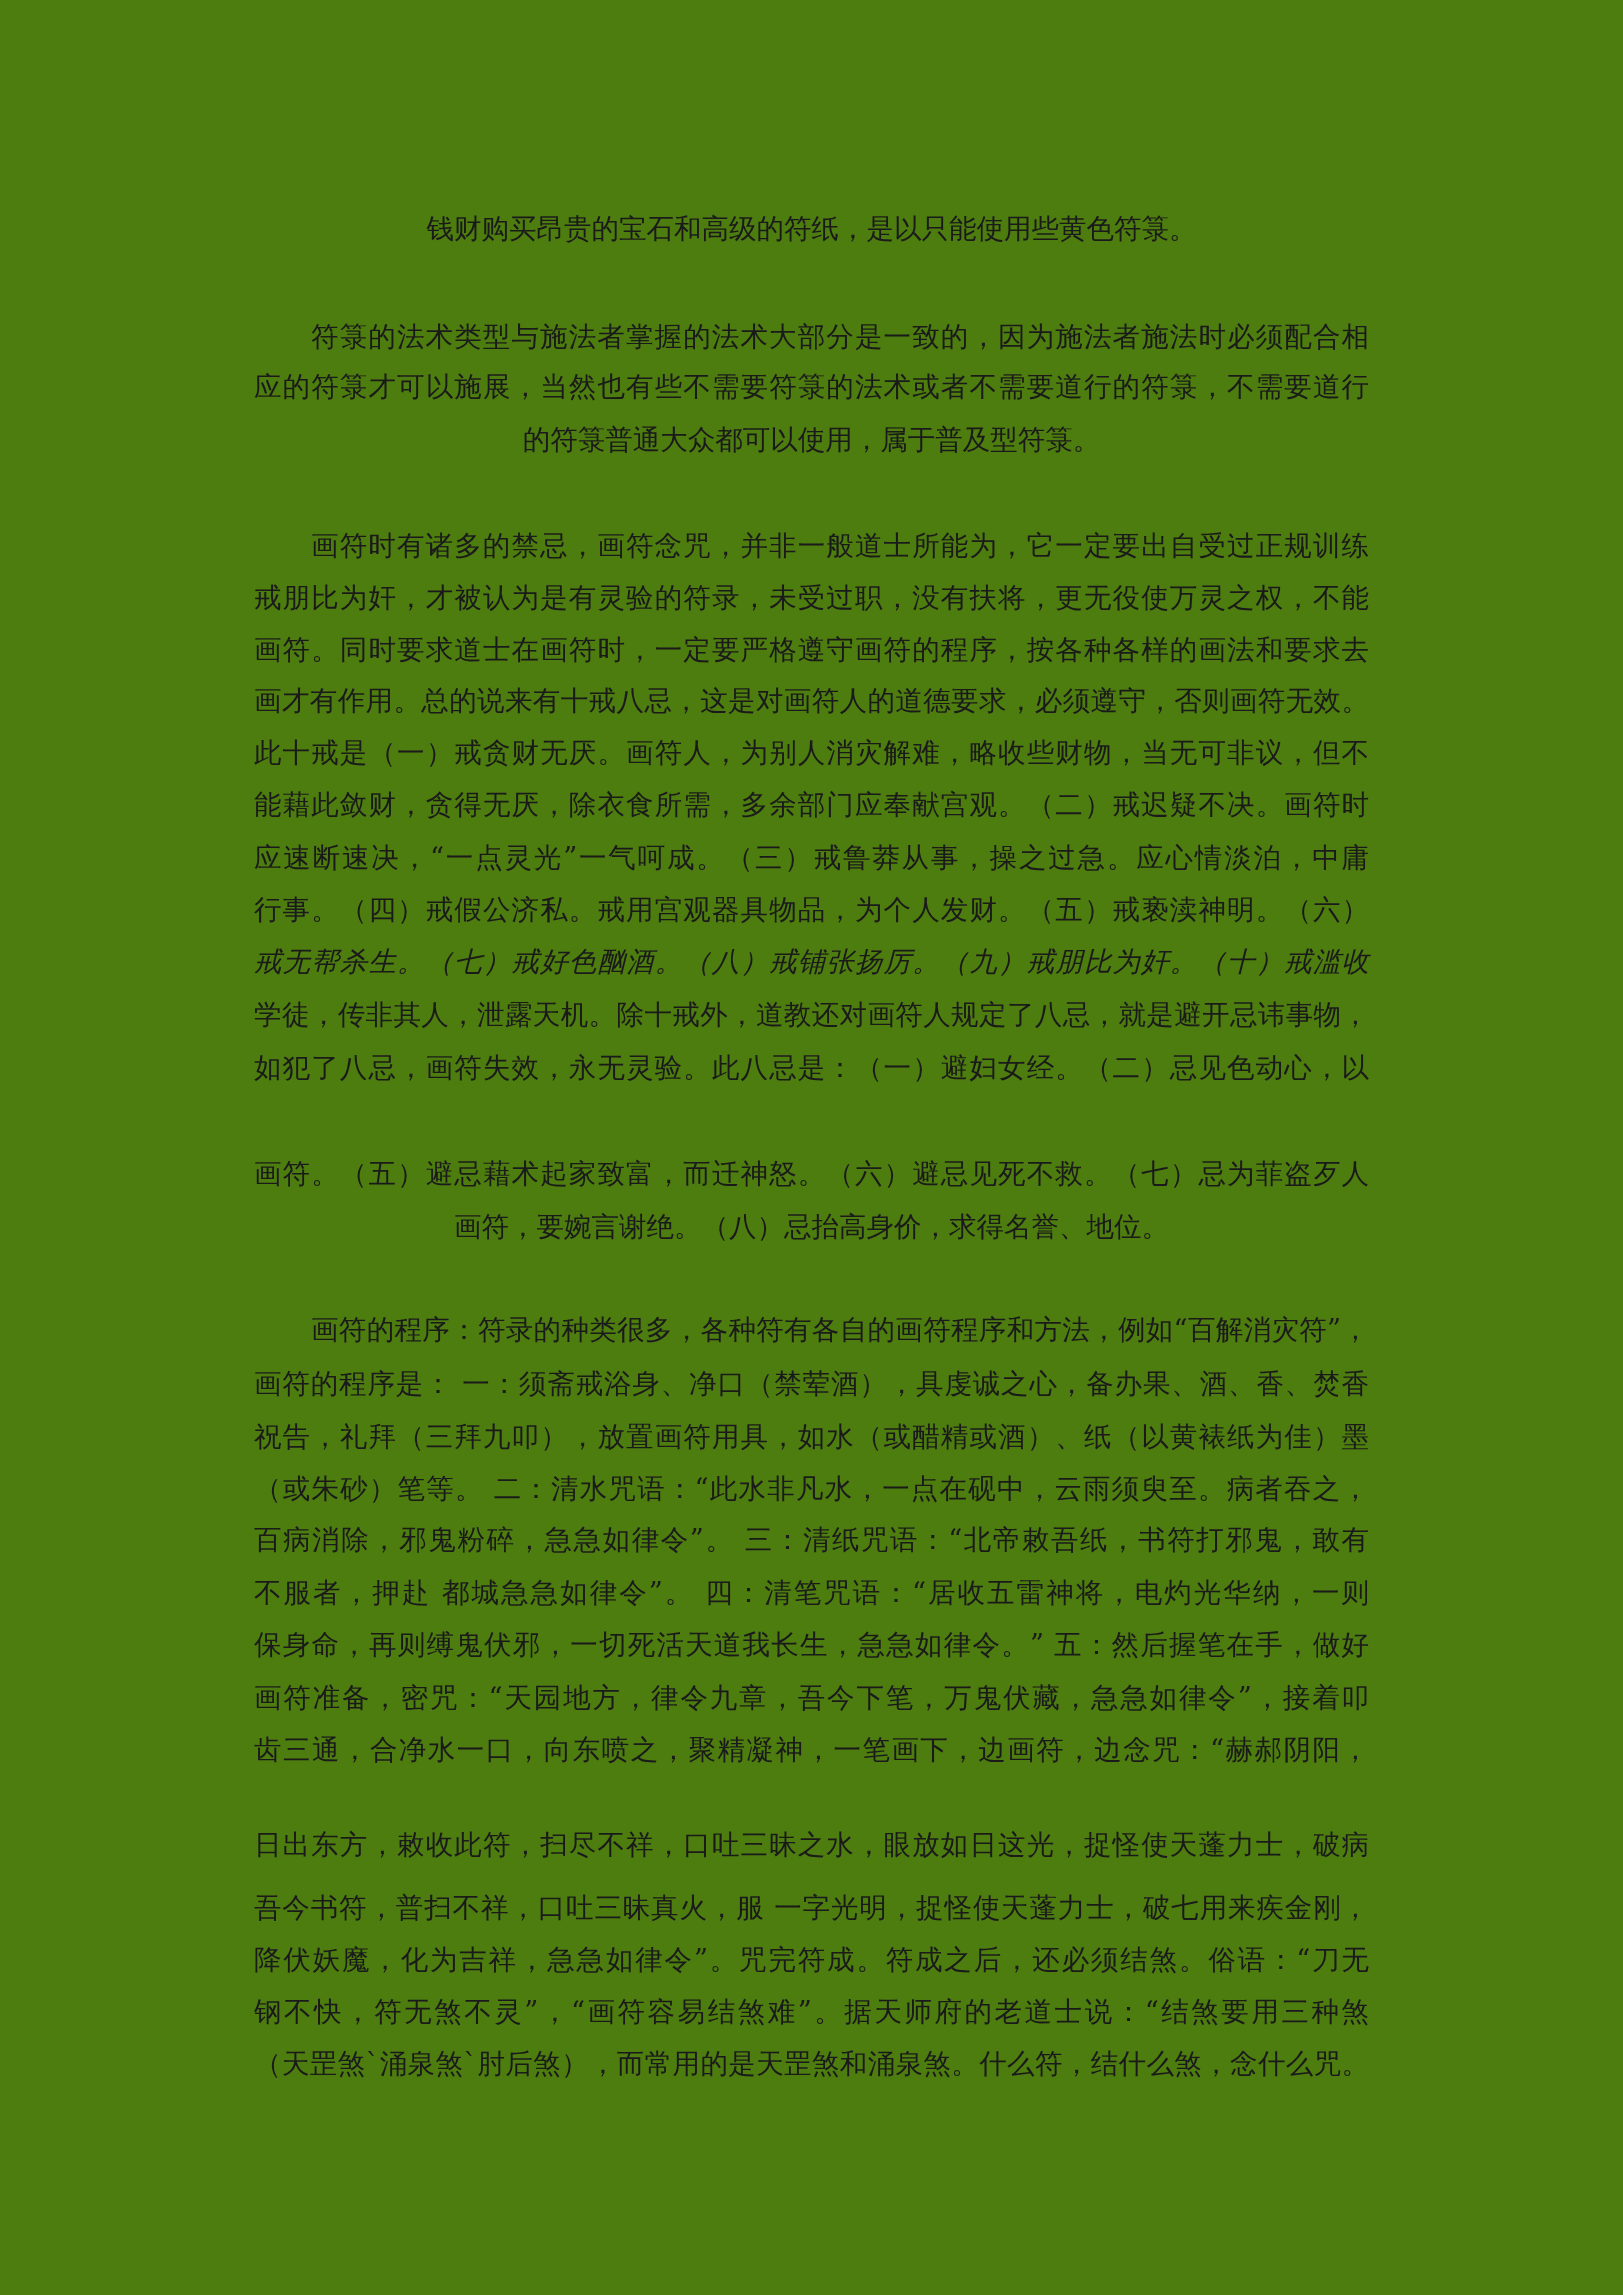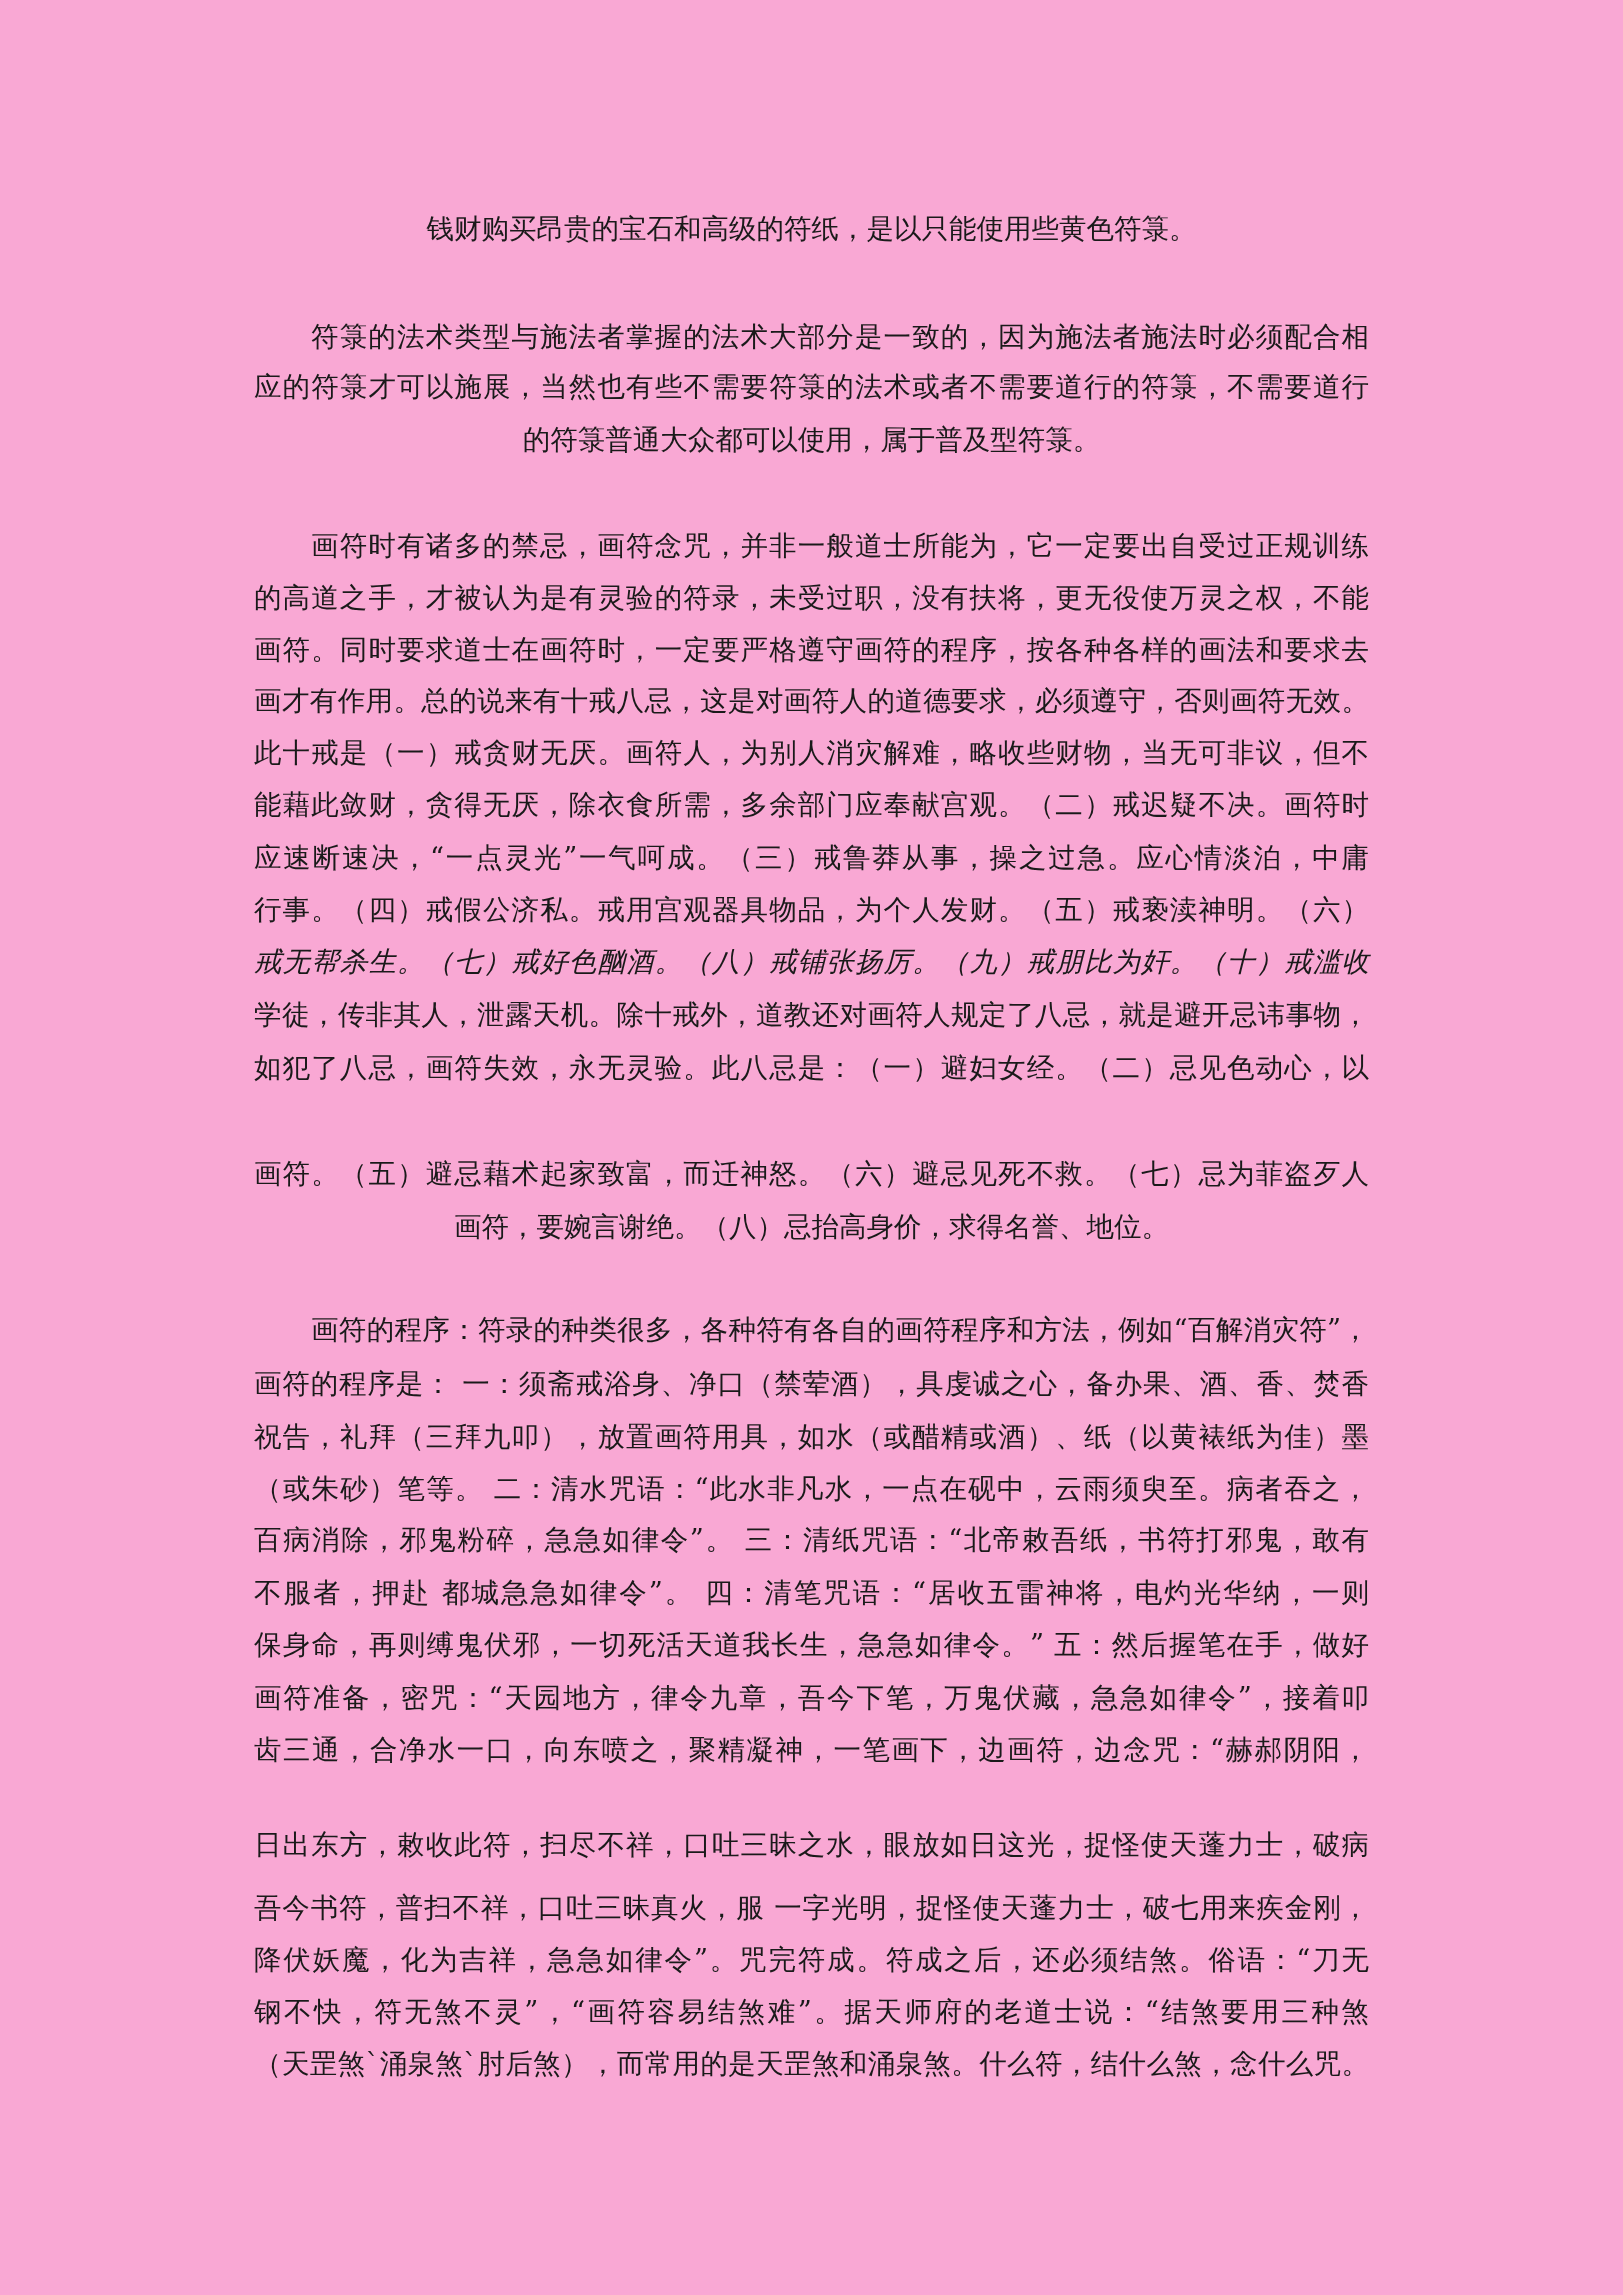--- a/index.html
+++ b/index.html
@@ -14,21 +14,21 @@
     overflow: hidden;
     font-family: "DejaVu Serif", "Liberation Serif", serif;
     color: #1a1a1a;
   }
   .page {
     position: absolute;
     left: 0;
     top: 0;
     width: 1623px;
     height: 2295px;
-    background: #f9a8d4;
+    background: #4d7c0f;
   }
   .line {
     position: absolute;
     left: 254px;
     width: 1115px;
     height: 39px;
     line-height: 39px;
     font-size: 27.5px;
     white-space: nowrap;
     overflow: visible;
@@ -43,21 +43,21 @@
 
 <div class="page">
 
   <div class="line center" style="top:209px;">钱财购买昂贵的宝石和高级的符纸，是以只能使用些黄色符箓。</div>
 
   <div class="line first" style="top:317px;">符箓的法术类型与施法者掌握的法术大部分是一致的，因为施法者施法时必须配合相</div>
   <div class="line" style="top:367px;">应的符箓才可以施展，当然也有些不需要符箓的法术或者不需要道行的符箓，不需要道行</div>
   <div class="line center" style="top:420px;">的符箓普通大众都可以使用，属于普及型符箓。</div>
 
   <div class="line first" style="top:526px;">画符时有诸多的禁忌，画符念咒，并非一般道士所能为，它一定要出自受过正规训练</div>
-  <div class="line" style="top:578px;">的高道之手，才被认为是有灵验的符录，未受过职，没有扶将，更无役使万灵之权，不能</div>
+  <div class="line" style="top:578px;">戒朋比为奸，才被认为是有灵验的符录，未受过职，没有扶将，更无役使万灵之权，不能</div>
   <div class="line" style="top:630px;">画符。同时要求道士在画符时，一定要严格遵守画符的程序，按各种各样的画法和要求去</div>
   <div class="line" style="top:681px;">画才有作用。总的说来有十戒八忌，这是对画符人的道德要求，必须遵守，否则画符无效。</div>
   <div class="line" style="top:733px;">此十戒是（一）戒贪财无厌。画符人，为别人消灾解难，略收些财物，当无可非议，但不</div>
   <div class="line" style="top:785px;">能藉此敛财，贪得无厌，除衣食所需，多余部门应奉献宫观。（二）戒迟疑不决。画符时</div>
   <div class="line" style="top:838px;">应速断速决，“一点灵光”一气呵成。（三）戒鲁莽从事，操之过急。应心情淡泊，中庸</div>
   <div class="line" style="top:890px;">行事。（四）戒假公济私。戒用宫观器具物品，为个人发财。（五）戒亵渎神明。（六）</div>
   <div class="line" style="top:942px;font-style:italic;">戒无帮杀生。（七）戒好色酗酒。（八）戒铺张扬厉。（九）戒朋比为奸。（十）戒滥收</div>
   <div class="line" style="top:995px;">学徒，传非其人，泄露天机。除十戒外，道教还对画符人规定了八忌，就是避开忌讳事物，</div>
   <div class="line" style="top:1048px;">如犯了八忌，画符失效，永无灵验。此八忌是：（一）避妇女经。（二）忌见色动心，以</div>
   <div class="line" style="top:1154px;">画符。（五）避忌藉术起家致富，而迁神怒。（六）避忌见死不救。（七）忌为菲盗歹人</div>

